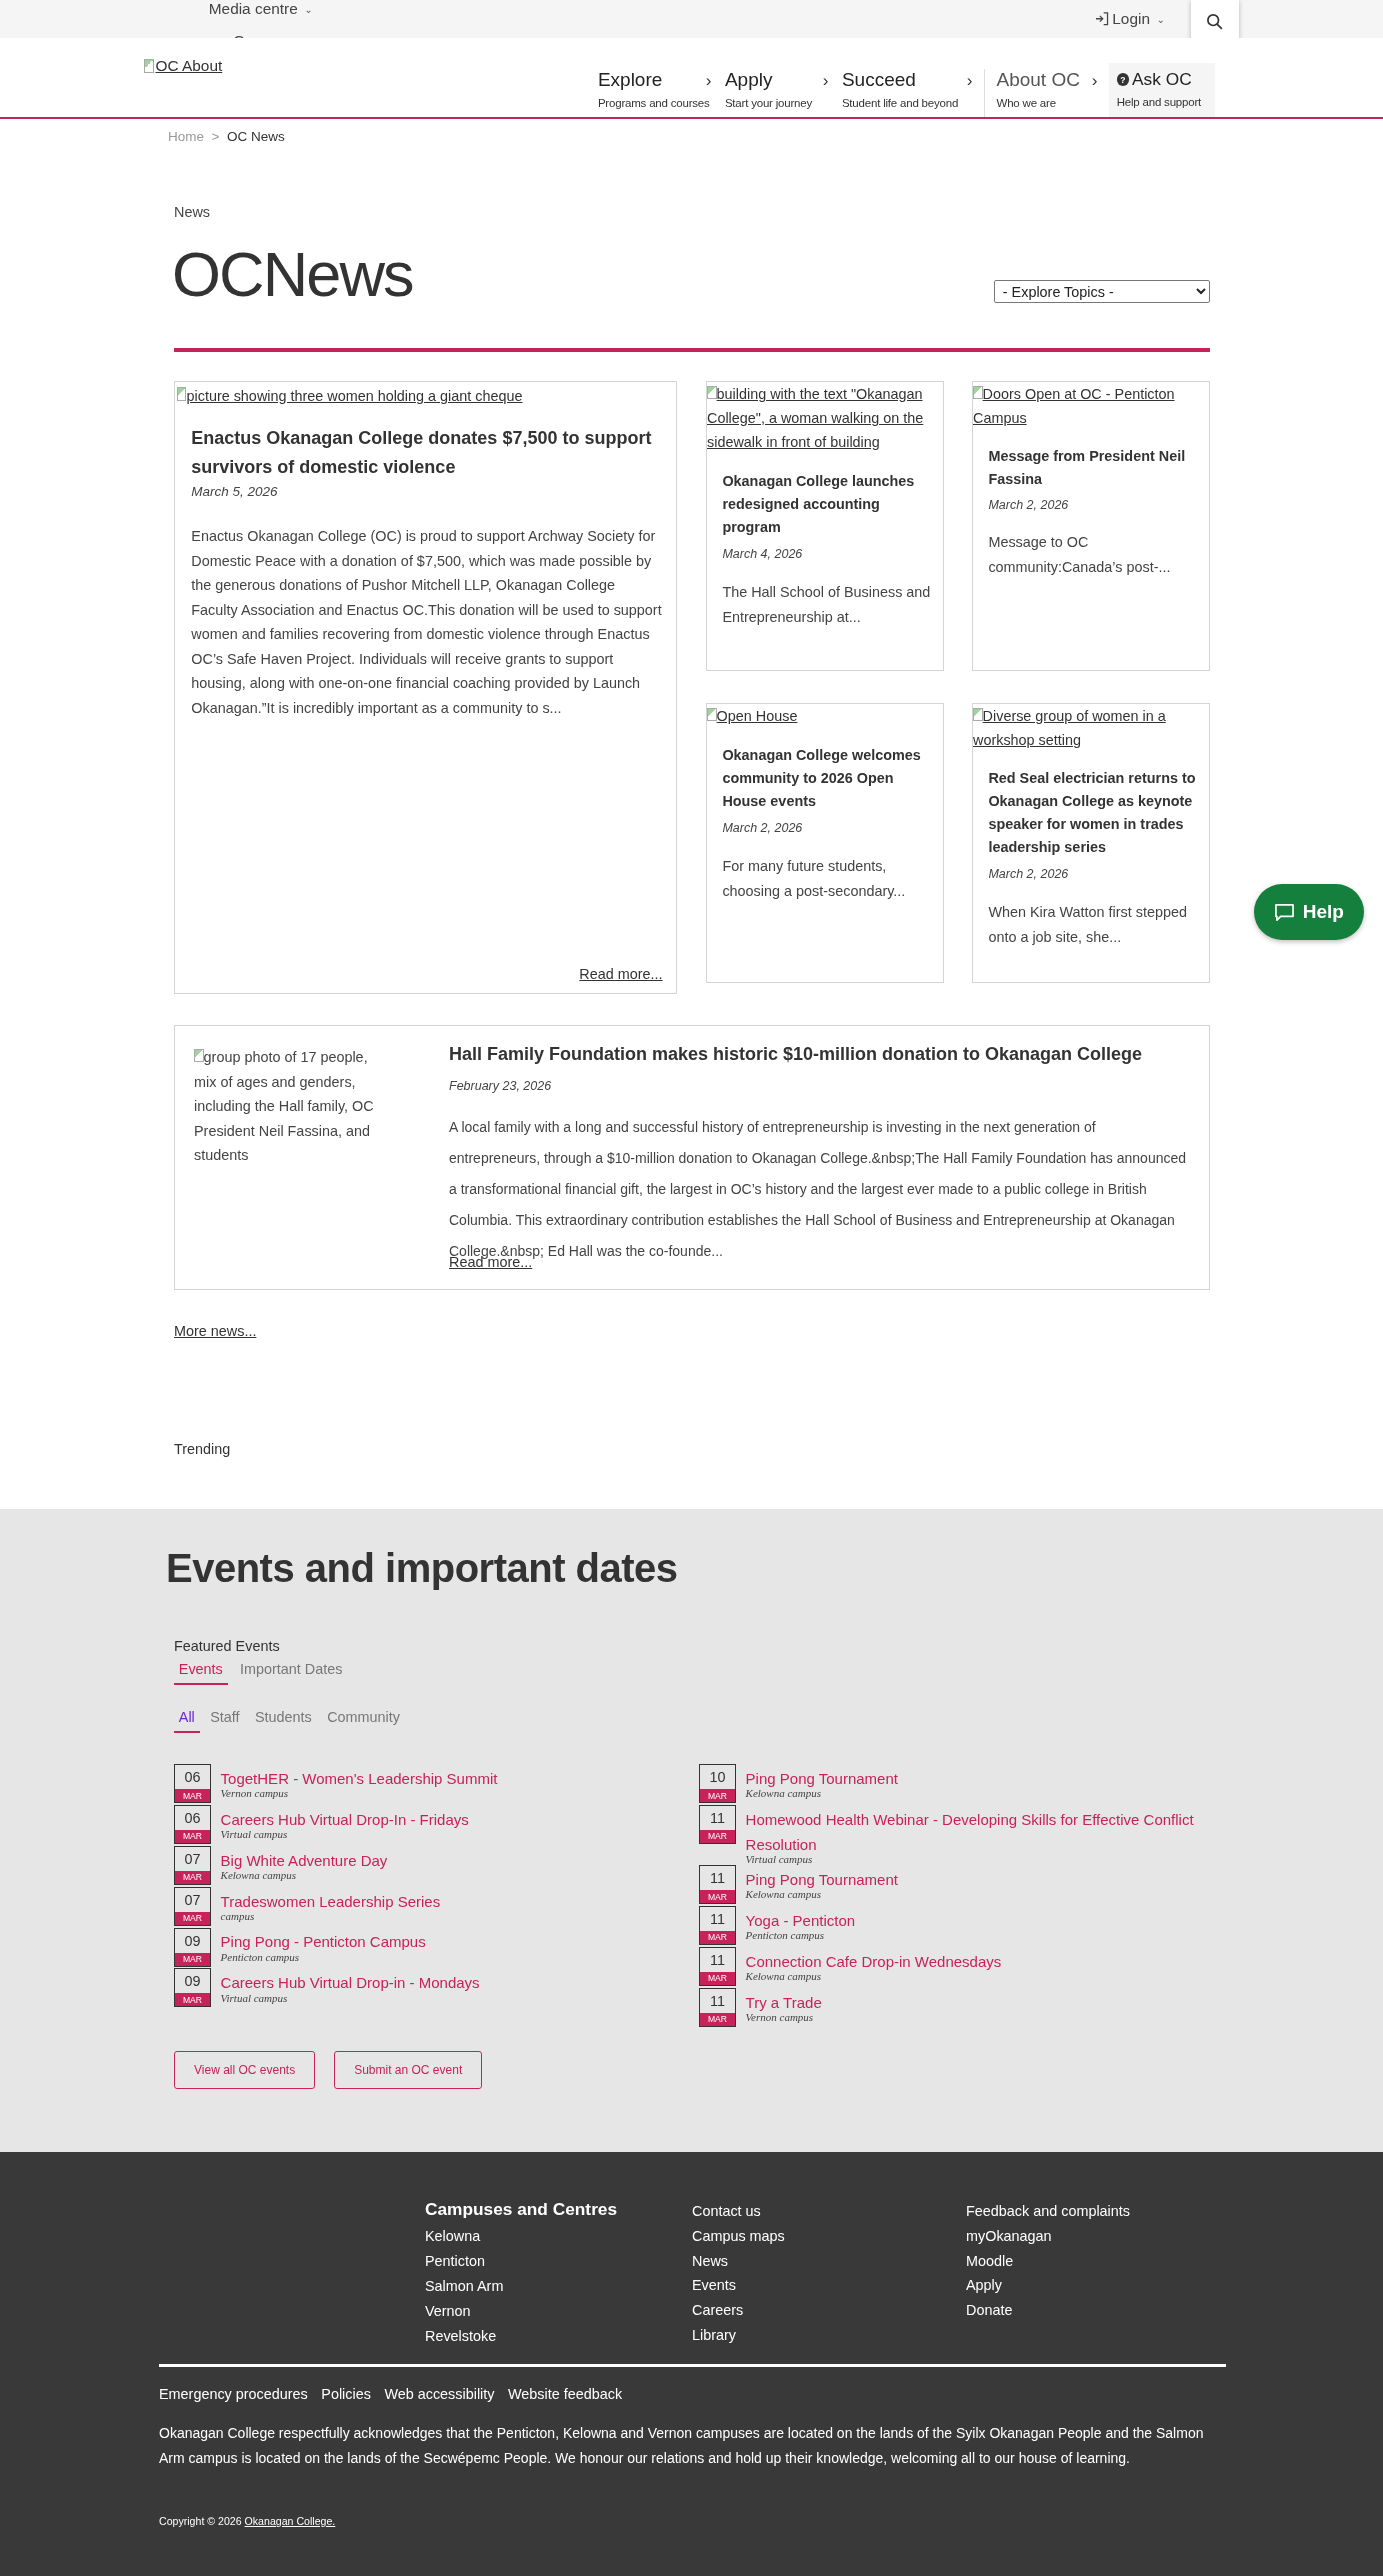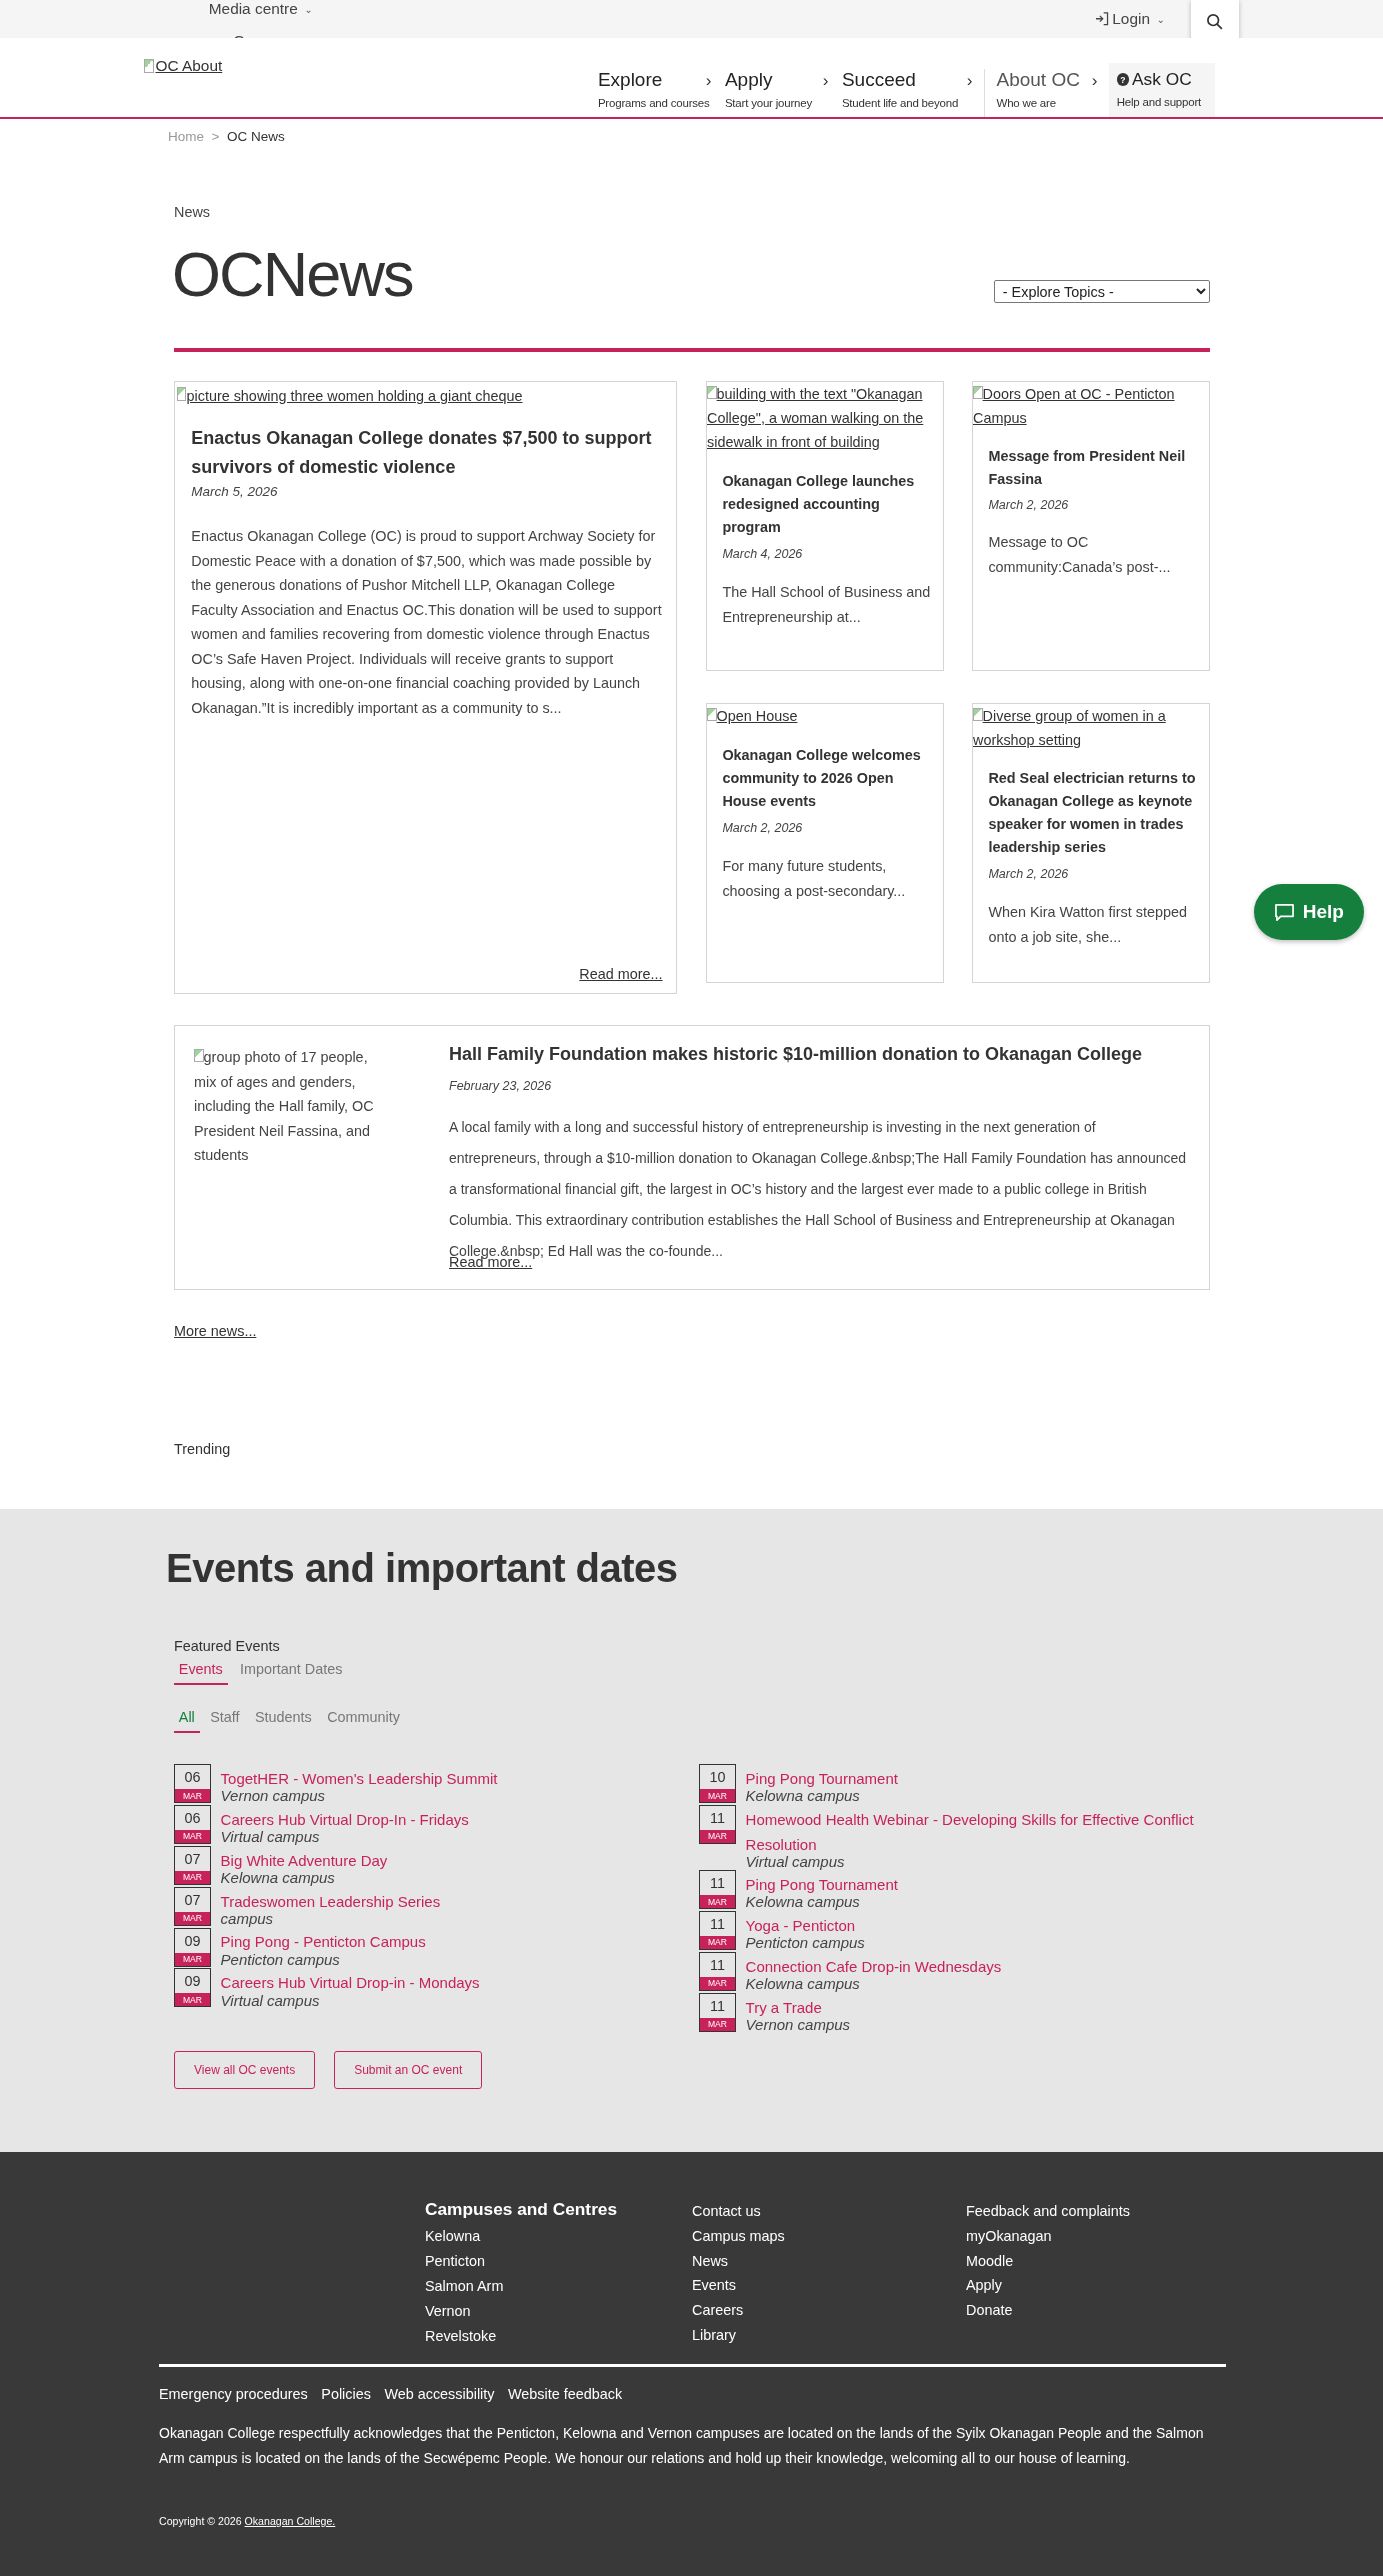--- a/index.html
+++ b/index.html
@@ -77,30 +77,30 @@
 
   
   .events-section { position: absolute; left: 0; top: 1509px; width: 1384px; height: 644px; background: #e6e6e6; }
   .events-title { position: absolute; left: 166px; top: 37px; font-size: 40px; color: #333; font-weight: bold; letter-spacing: -0.5px; }
   .featured-label { position: absolute; left: 174px; top: 129px; font-size: 14.4px; color: #333; }
   .tabs { position: absolute; left: 174px; top: 152px; display: flex; gap: 7.7px; }
   .tab { font-size: 14.4px; color: #777; padding: 0 4.8px 5.8px 4.8px; cursor: pointer; border-bottom: 2.9px solid transparent; }
   .tab.active { color: #c8225a; border-bottom-color: #c8225a; }
   .subtabs { position: absolute; left: 174px; top: 200px; display: flex; gap: 5.8px; }
   .subtab { font-size: 14.4px; color: #777; padding: 0 4.8px 5.8px 4.8px; cursor: pointer; border-bottom: 2.9px solid transparent; }
-  .subtab.active { color: #15803d; border-bottom-color: #c8225a; }
+  .subtab.active { color: #6d28d9; border-bottom-color: #c8225a; }
 
   .event-col { position: absolute; top: 255px; }
   .event { display: flex; align-items: flex-start; gap: 9.6px; margin-bottom: 0; }
   .date-box { width: 37px; height: 39px; border: 1px solid #333; background: #e6e6e6; display: flex; flex-direction: column; flex-shrink: 0; margin-bottom: 1.9px; }
   .date-box .day { height: 25px; font-size: 14.4px; color: #333; display: flex; align-items: center; justify-content: center; }
   .date-box .mon { height: 13.5px; background: #c8225a; color: #fff; font-size: 8.6px; display: flex; align-items: center; justify-content: center; }
   .event-info { padding-top: 1.9px; }
   .event-title { font-size: 15px; color: #c8225a; cursor: pointer; line-height: 25px; text-decoration: none; display: block; }
-  .event-loc { font-size: 15px; font-style: italic; color: #444; margin-top: -3.8px; }
+  .event-loc { font-size: 11px; font-style: italic; color: #444; margin-top: -3.8px; font-family: Liberation Serif, serif; }
 
   .event-buttons { position: absolute; left: 174px; top: 542px; display: flex; gap: 19px; }
   .ev-btn { height: 38px; border: 1.9px solid #c8225a; border-radius: 2.9px; background: transparent; color: #c8225a; font-size: 12px; padding: 2px 19px; cursor: pointer; font-family: Liberation Sans, sans-serif; }
 
   
   .help-btn { position: absolute; left: 1254px; top: 884px; width: 110px; height: 56px; border-radius: 28px; background: #15803d; color: #fff; font-weight: bold; font-size: 19px; display: flex; align-items: center; justify-content: center; gap: 7.7px; cursor: pointer; box-shadow: 0 1.9px 5.8px rgba(0,0,0,0.25); }
 
   
   .footer { position: absolute; left: 0; top: 2152px; width: 1384px; height: 424px; background: #393939; color: #fff; }
   .f-col { position: absolute; top: 48px; display: flex; flex-direction: column; gap: 5.8px; }

